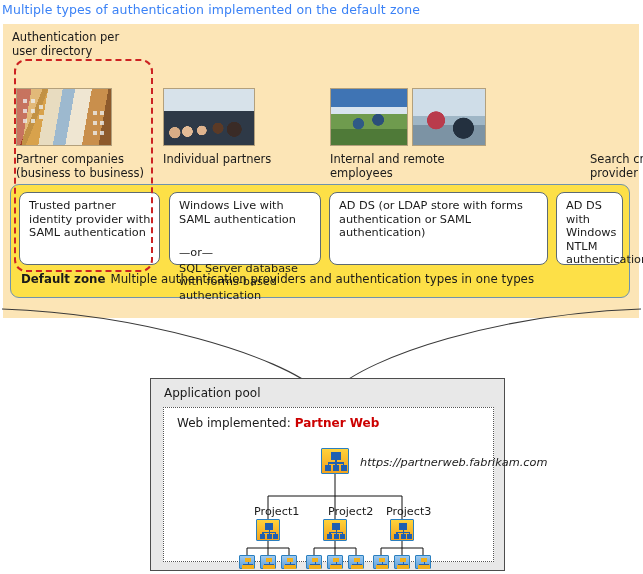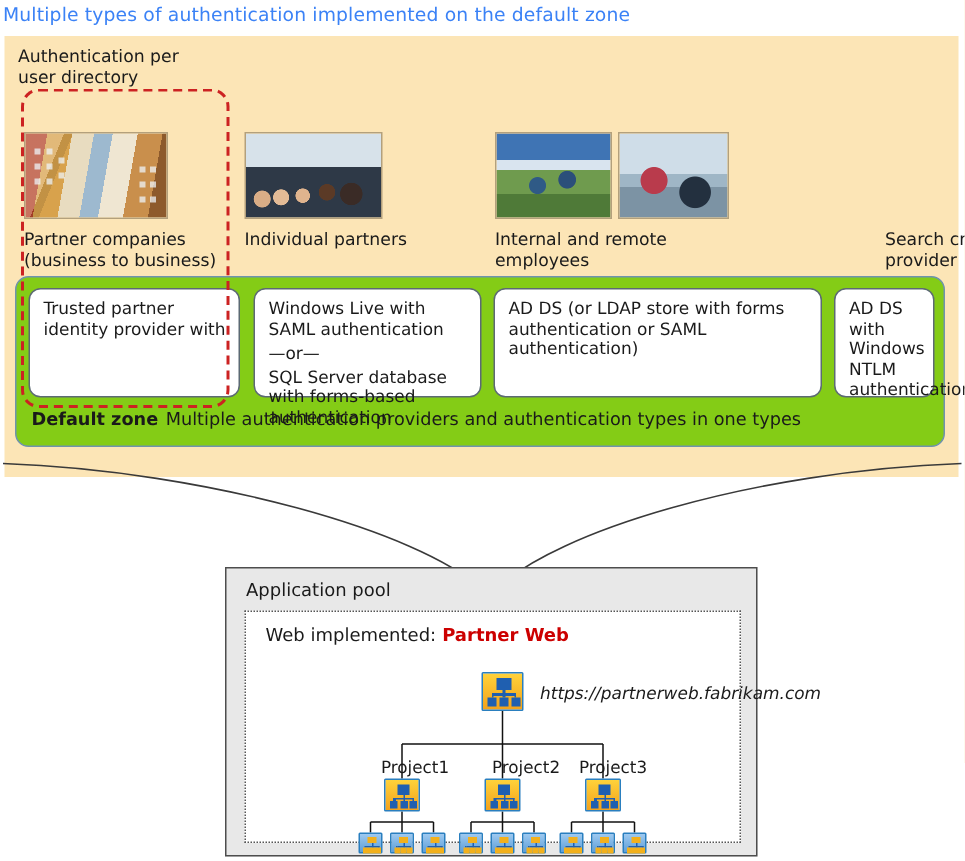--- a/index.html
+++ b/index.html
@@ -117,21 +117,21 @@
   #caption-internal-employees { left: 330px; top: 152px; width: 160px; }
   #caption-search-crawl { left: 549px; top: 152px; width: 90px; margin-left: 41px; }
 
   
   #default-zone {
     position: absolute;
     left: 10px;
     top: 184px;
     width: 620px;
     height: 114px;
-    background: #84cc16;
+    background: #fde047;
     border: 1px solid #6f93ad;
     border-radius: 9px;
     box-sizing: border-box;
     padding-left: 14px;
   }
 
   .auth-box {
     position: absolute;
     background: #ffffff;
     border: 1px solid #5c6a73;
@@ -141,21 +141,21 @@
     font-size: 11.3px;
     line-height: 13.6px;
     color: #1a1a1a;
   }
   #auth-box-partner      { left: 8px;   top: 7px;  width: 141px; height: 73px; }
   #auth-box-individual   { left: 158px; top: 7px;  width: 152px; height: 73px; }
   #auth-box-internal     { left: 318px; top: 7px;  width: 219px; height: 73px; }
   #auth-box-crawl        { left: 545px; top: 7px;  width: 67px;  height: 73px; }
 
   .auth-or {
-    margin: 3px 0 2px 0;
+    margin: 20px 0 2px 0;
   }
 
   #default-zone-footer {
     position: absolute;
     left: 10px;
     top: 87px;
     font-size: 11.8px;
     color: #1a1a1a;
   }
   #default-zone-footer .dz-label {
@@ -350,20 +350,21 @@
 <div class="col-caption" id="caption-search-crawl">
   <div>Search crawl</div>
   <div>provider</div>
 </div>
 
 <div id="default-zone">
 
   <div class="auth-box" id="auth-box-partner">
     <div>Trusted partner</div>
     <div>identity provider with</div>
+    <div>SAML authentication</div>
   </div>
 
   <div class="auth-box" id="auth-box-individual">
     <div>Windows Live with SAML authentication</div>
     <div class="auth-or">—or—</div>
     <div>SQL Server database with forms-based authentication</div>
   </div>
 
   <div class="auth-box" id="auth-box-internal">
     <div>AD DS  (or LDAP store with forms authentication or SAML authentication)</div>

